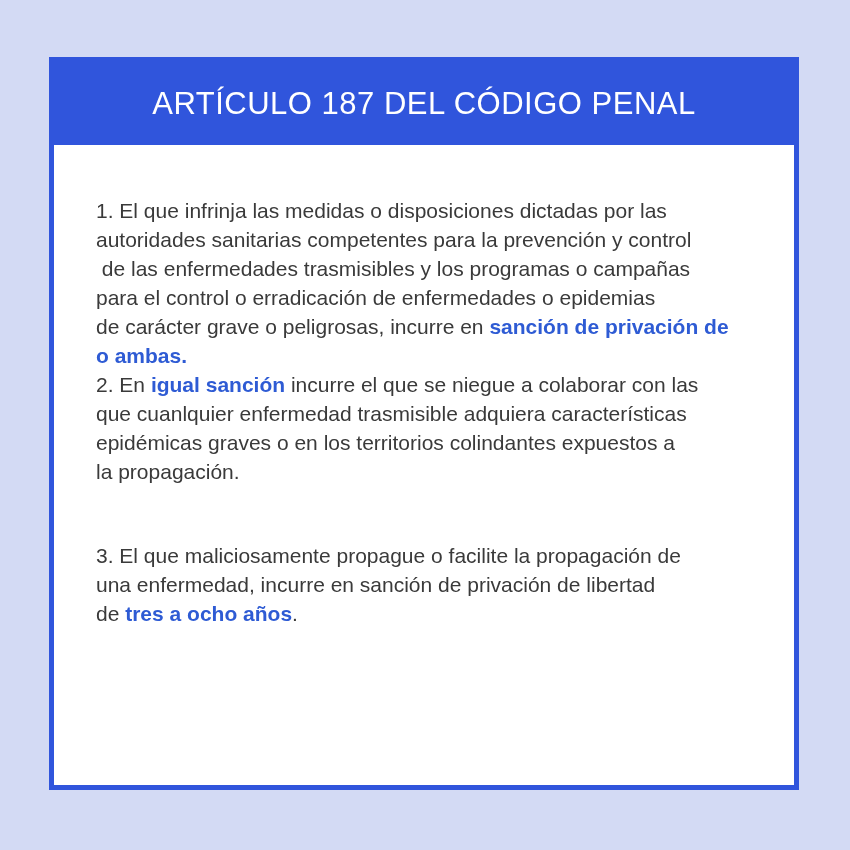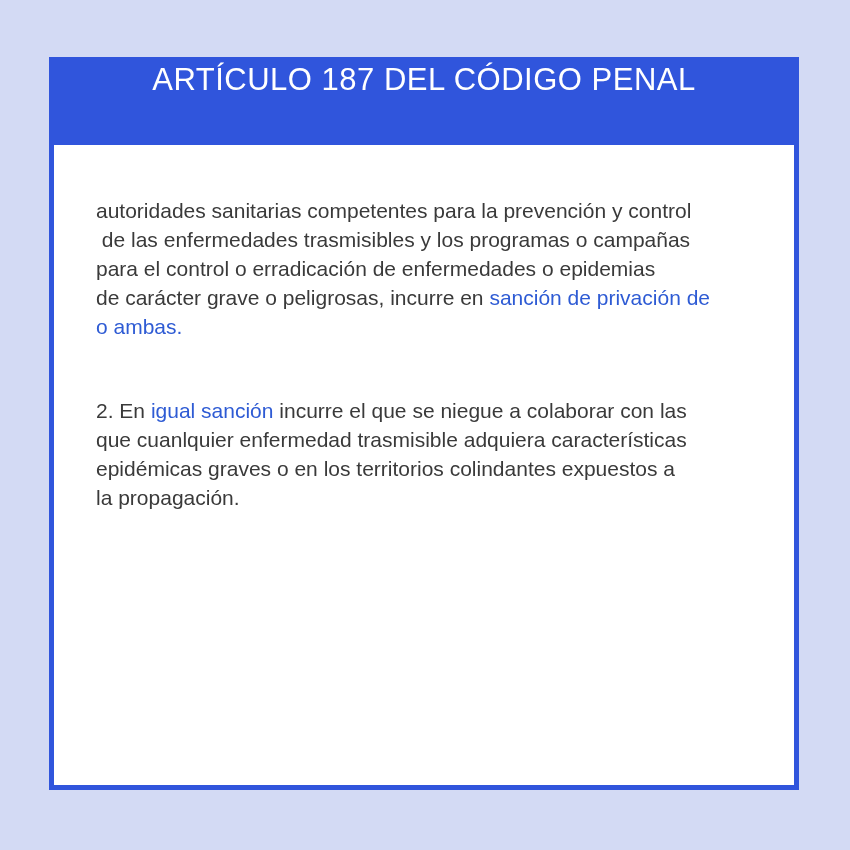--- a/index.html
+++ b/index.html
@@ -16,56 +16,62 @@
     background:var(--bg);
     font-family:"Liberation Sans","DejaVu Sans",sans-serif;
   }
   .card{
     position:absolute;left:49px;top:57px;width:750px;height:733px;
     box-sizing:border-box;border:5px solid var(--accent);
     background:var(--card-bg);
   }
   .card-header{
     height:83px;background:var(--accent);
-    display:flex;align-items:flex-start;justify-content:center;
+    display:flex;align-items:center;justify-content:center;
   }
   .card-title{
     margin:0;color:var(--title-color);
     font-size:31px;font-weight:400;letter-spacing:0.5px;
     white-space:nowrap;
   }
   .card-body{
     padding:51px 20px 0 42px;
   }
   .paragraph{margin:0 0 0 0;}
   .paragraph + .paragraph{}
   .paragraph:last-child{margin-top:55px;}
   .line{
     white-space:pre;
     font-size:21px;line-height:29px;
     color:var(--text-normal);
   }
   .seg-normal{color:var(--text-normal);}
-  .seg-highlight{color:var(--text-highlight);}
+  .seg-highlight{color:var(--text-highlight);font-weight:bold;}
 </style>
 </head>
 <body>
 
 <div class="card">
   <div class="card-header">
     <h1 class="card-title">ARTÍCULO 187 DEL CÓDIGO PENAL</h1>
   </div>
   <div class="card-body">
       <div class="paragraph">
+        <div class="line"><span class="seg-normal">1. El que infrinja las medidas o disposiciones dictadas por las</span></div>
         <div class="line"><span class="seg-normal">autoridades sanitarias competentes para la prevención y control</span></div>
         <div class="line"><span class="seg-normal"> de las enfermedades trasmisibles y los programas o campañas</span></div>
         <div class="line"><span class="seg-normal">para el control o erradicación de enfermedades o epidemias</span></div>
         <div class="line"><span class="seg-normal">de carácter grave o peligrosas, incurre en </span><span class="seg-highlight">sanción de privación de</span></div>
         <div class="line"><span class="seg-highlight">o ambas.</span></div>
       </div>
       <div class="paragraph">
         <div class="line"><span class="seg-normal">2. En </span><span class="seg-highlight">igual sanción</span><span class="seg-normal"> incurre el que se niegue a colaborar con las</span></div>
         <div class="line"><span class="seg-normal">que cuanlquier enfermedad trasmisible adquiera características</span></div>
         <div class="line"><span class="seg-normal">epidémicas graves o en los territorios colindantes expuestos a</span></div>
         <div class="line"><span class="seg-normal">la propagación.</span></div>
       </div>
+      <div class="paragraph">
+        <div class="line"><span class="seg-normal">3. El que maliciosamente propague o facilite la propagación de</span></div>
+        <div class="line"><span class="seg-normal">una enfermedad, incurre en sanción de privación de libertad</span></div>
+        <div class="line"><span class="seg-normal">de </span><span class="seg-highlight">tres a ocho años</span><span class="seg-normal">.</span></div>
+      </div>
     </div>
 </div>
 
 </body></html>

